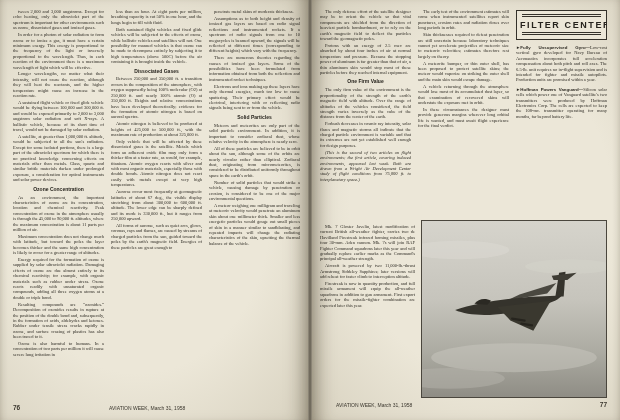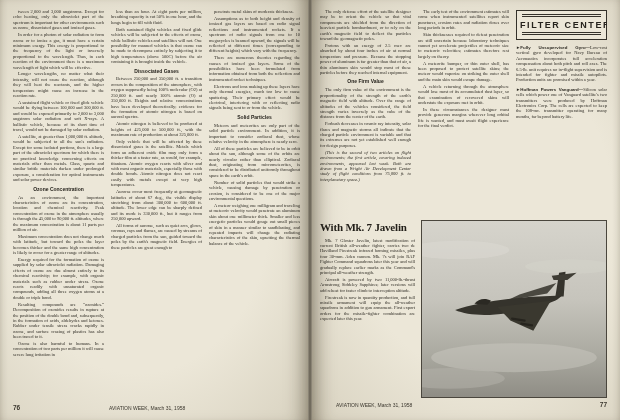--- a/index.html
+++ b/index.html
@@ -120,21 +120,20 @@
         <div class="filter-items">
             <p class="filter-item"><b>►Fully Unsupervised Gyro—</b>Low-cost vertical gyro developed for Navy Bureau of Aeronautics incorporates full acceleration compensation about both pitch and roll axes. The 6.5-lb. unit requires no in-flight supervision and is intended for fighter and missile autopilots. Production units are promised within a year.</p>
             <p class="filter-item"><b>►Hoffman Powers Vanguard—</b>Silicon solar cells which power one of Vanguard satellite's two transmitters were produced by Hoffman Electronics Corp. The cells are expected to keep the 108-mc. transmitter operating for many months, far beyond battery life.</p>
           </div>
       </div>
     </div>
 
     <div class="rp-bottom">
       <div class="article copy">
         <h1 class="headline">
-          <span>With Mk. 7 Javelin</span>
         </h1>
         <div>
             <p>Mk. 7 Gloster Javelin, latest modification of current British all-weather fighter, carries two de Havilland Firestreak infrared homing missiles, plus four 30-mm. Aden cannon. Mk. 7s will join RAF Fighter Command squadrons later this year and will gradually replace earlier marks as the Command's principal all-weather strength.</p>
             <p>Aircraft is powered by two 11,000-lb.-thrust Armstrong Siddeley Sapphires; later versions will add reheat for faster climb to interception altitude.</p>
             <p>Firestreak is now in quantity production, and full missile armament will equip the all-weather squadrons in addition to gun armament. First export orders for the missile-fighter combination are expected later this year.</p>
           </div>
       </div>
       <div class="photo" aria-label="Gloster Javelin Mk. 7 all-weather fighter in flight">
         <svg viewBox="0 0 200 170" preserveAspectRatio="none">
           <ellipse cx="40" cy="28" rx="55" ry="9" fill="#dedcd4" opacity="0.45"></ellipse>

